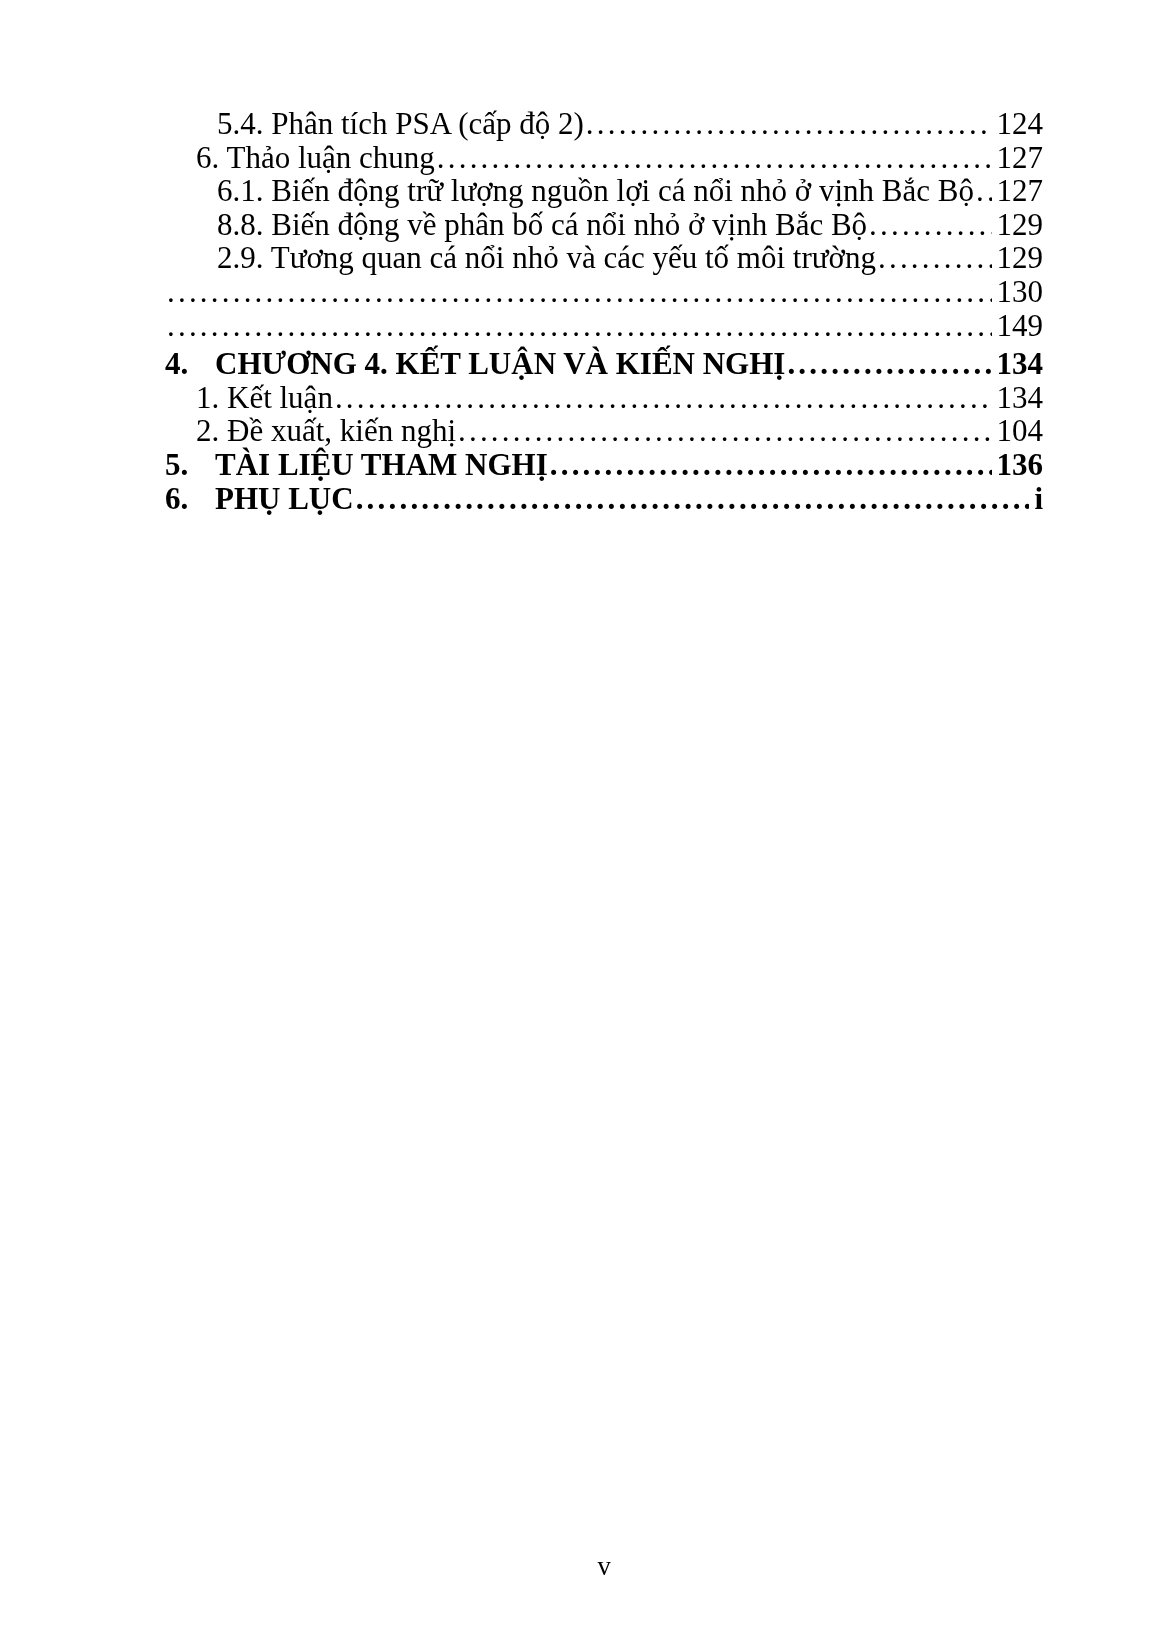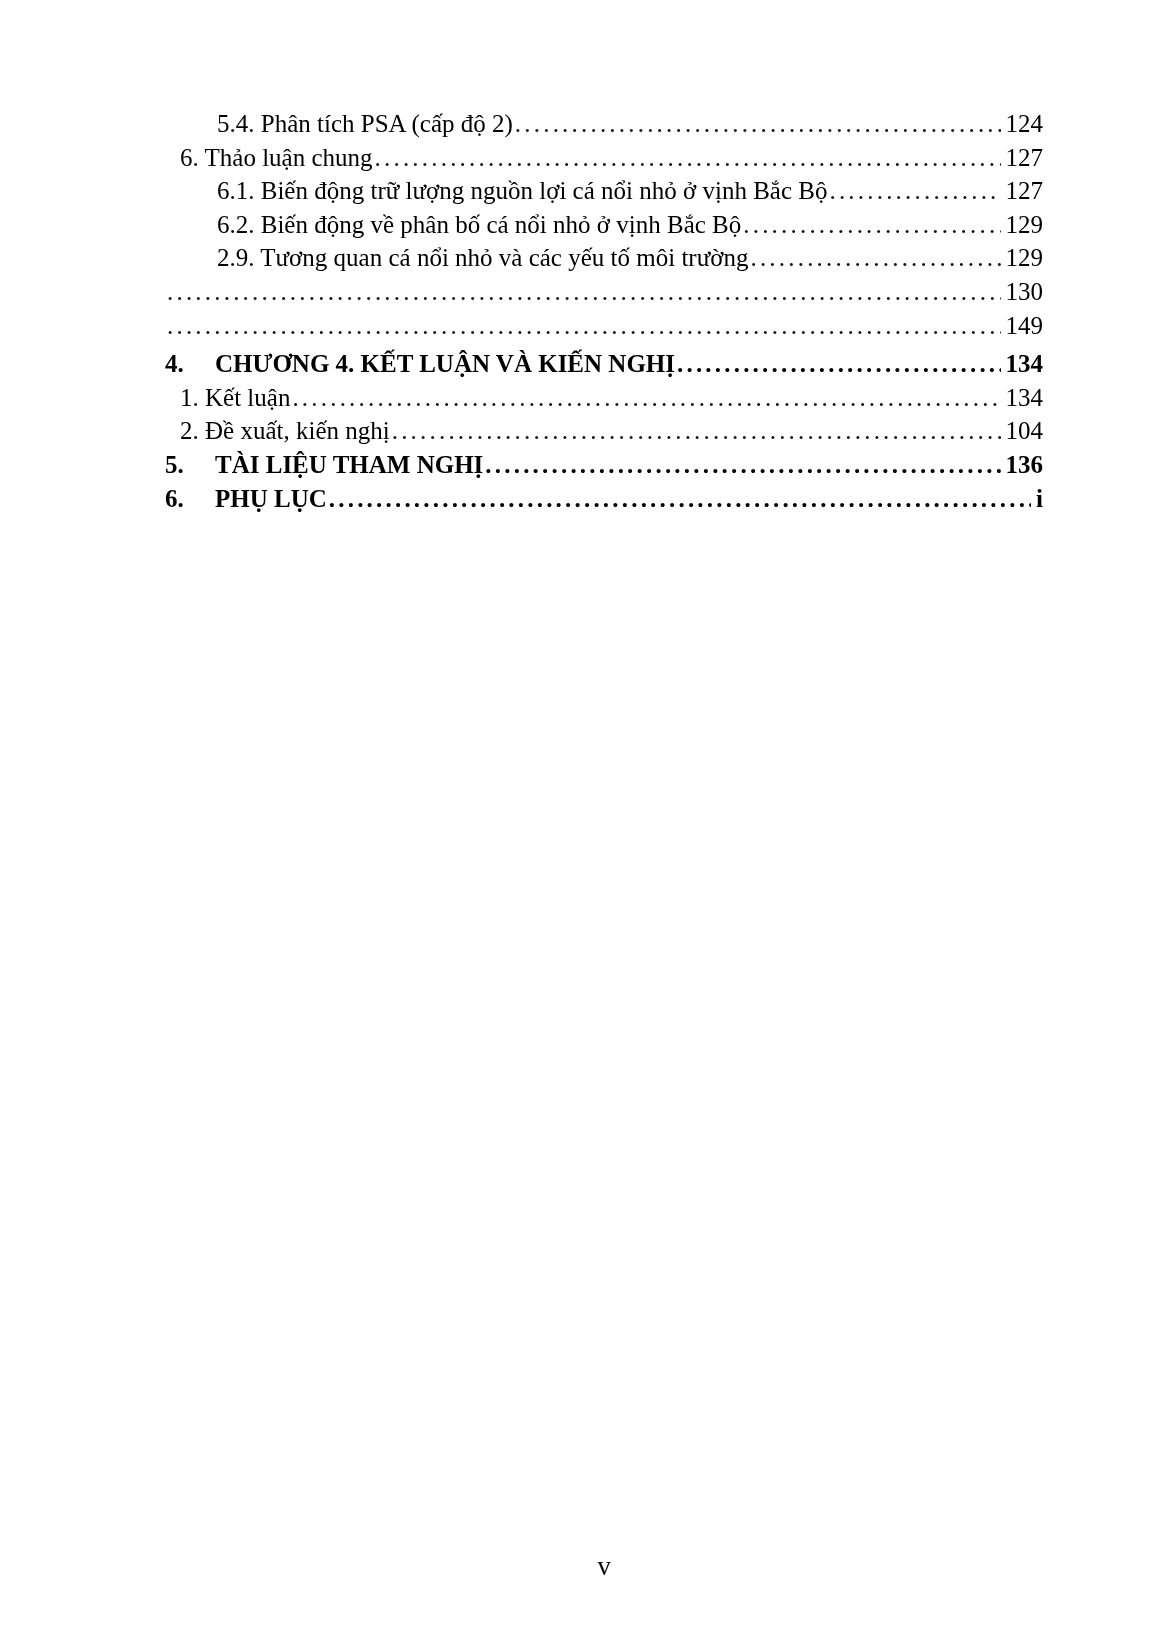--- a/index.html
+++ b/index.html
@@ -18,32 +18,32 @@
   }
   .toc {
     position: absolute;
     left: 165px;
     top: 107px;
     width: 878px;
   }
   .toc-row {
     display: flex;
     align-items: flex-end;
-    font-size: 25px;
+    font-size: 31px;
     line-height: 33.6px;
     white-space: nowrap;
   }
   .toc-row.bold { font-weight: bold; }
   
   .toc-row:nth-child(8) { margin-top: 5px; }
   .toc-num {
     flex: 0 0 50px;
     white-space: nowrap;
   }
-  .toc-row.lvl1 .toc-label { margin-left: 15px; }
+  .toc-row.lvl1 .toc-label { margin-left: 31px; }
   .toc-row.lvl2 .toc-label { margin-left: 52px; }
   .toc-label {
     flex: 0 0 auto;
     white-space: nowrap;
   }
   .toc-dots {
     flex: 1 1 auto;
     min-width: 0;
     overflow: hidden;
     white-space: nowrap;
@@ -84,21 +84,21 @@
     <span class="toc-page">127</span>
   </div>
       <div class="toc-row lvl2">
 
     <span class="toc-label">6.1. Biến động trữ lượng nguồn lợi cá nổi nhỏ ở vịnh Bắc Bộ</span>
     <span class="toc-dots">............................................................................................................................................................................................................................................................................................................</span>
     <span class="toc-page">127</span>
   </div>
       <div class="toc-row lvl2">
 
-    <span class="toc-label">6.2. Biến động về phân bố cá nổi nhỏ ở vịnh Bắc Bộ</span>
+    <span class="toc-label">8.8. Biến động về phân bố cá nổi nhỏ ở vịnh Bắc Bộ</span>
     <span class="toc-dots">............................................................................................................................................................................................................................................................................................................</span>
     <span class="toc-page">129</span>
   </div>
       <div class="toc-row lvl2">
 
     <span class="toc-label">2.9. Tương quan cá nổi nhỏ và các yếu tố môi trường</span>
     <span class="toc-dots">............................................................................................................................................................................................................................................................................................................</span>
     <span class="toc-page">129</span>
   </div>
       <div class="toc-row lvl2">

